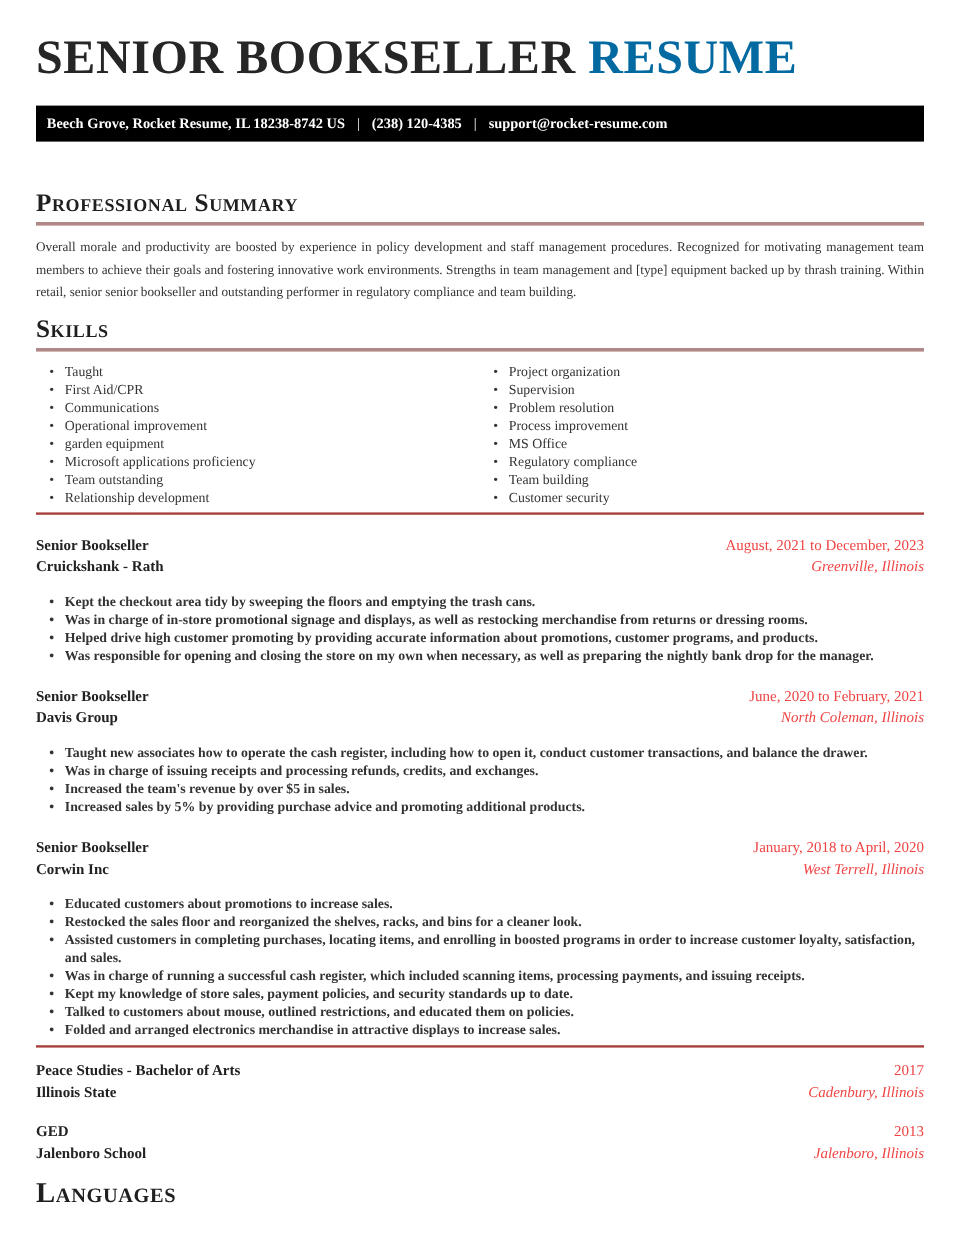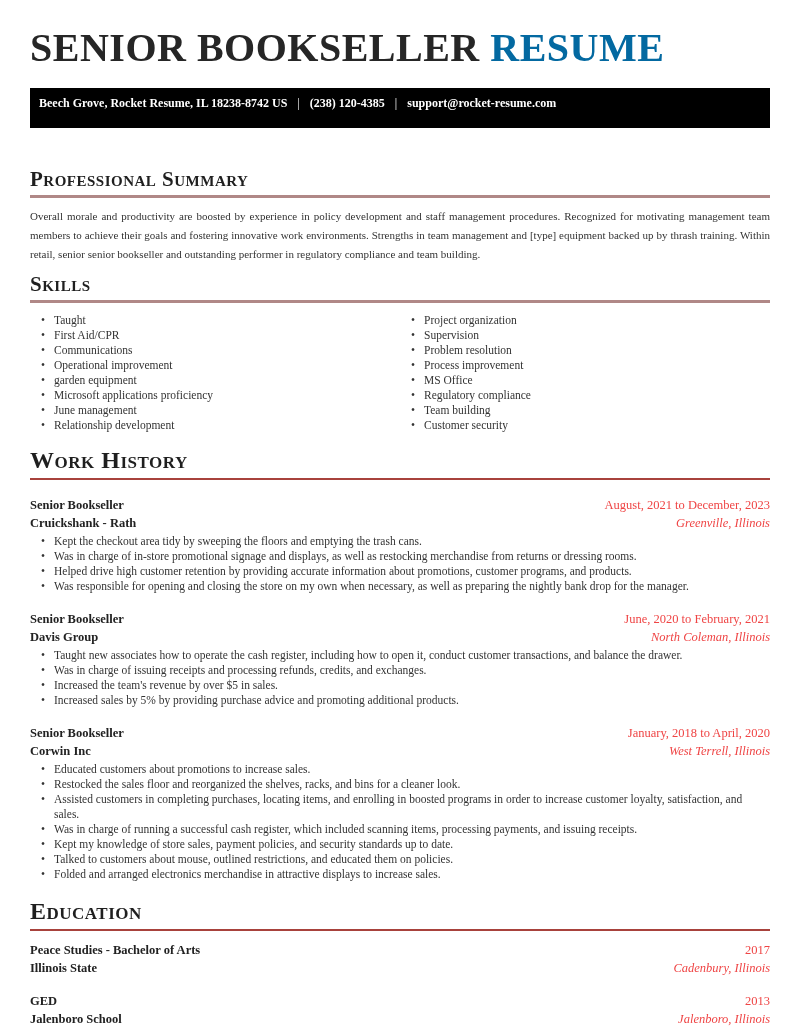--- a/index.html
+++ b/index.html
@@ -12,21 +12,21 @@
   .page { padding: 26px 30px 0 30px; }
 
   
   .title {
     font-size: 40px; font-weight: bold; line-height: 1.1;
     color: #262626; letter-spacing: 0.5px; white-space: nowrap;
   }
   .title .accent { color: #0369a1; }
   .contact-bar {
     margin-top: 18px; background: #000000; color: #ffffff;
-    height: 40px; line-height: 30px; padding-left: 9px;
+    height: 30px; line-height: 30px; padding-left: 9px;
     font-size: 12px; font-weight: bold; white-space: nowrap;
   }
   .contact-bar .sep { padding: 0 10px; font-weight: normal; }
 
   
   h2 {
     font-variant: small-caps; font-weight: bold; color: #1f1f1f;
     letter-spacing: 0.5px;
   }
   .h2-a { font-size: 21px; line-height: 1.15; margin-top: 39px; }
@@ -56,21 +56,21 @@
   .skills-col { width: 50%; }
   .skills-col li.bullet { margin-bottom: 0; }
 
   
   .job { margin-top: 16px; }
   .job:first-of-type { margin-top: 12px; }
   .row2 { display: flex; justify-content: space-between; line-height: 18px; font-size: 12.5px; }
   .row2 .lft { font-weight: bold; color: #222; }
   .row2 .rgt { color: #ef4444; }
   .row2 .rgt.italic { font-style: italic; }
-  .job ul { margin-top: 2px; }
+  .job ul { margin-top: 14px; font-weight: bold; }
 
   
   .edu-entry { margin-top: 10px; }
   .edu-entry + .edu-entry { margin-top: 15px; }
 </style>
 </head>
 <body>
 
 <div class="page">
 
@@ -85,51 +85,50 @@
   <h2 class="h2-a" style="margin-top:8px">Skills</h2>
   <hr class="rule-thick">
   <div class="skills-cols">
     <ul class="skills-col">
       <li class="bullet">Taught</li>
       <li class="bullet">First Aid/CPR</li>
       <li class="bullet">Communications</li>
       <li class="bullet">Operational improvement</li>
       <li class="bullet">garden equipment</li>
       <li class="bullet">Microsoft applications proficiency</li>
-      <li class="bullet">June management</li>
+      <li class="bullet">Team outstanding</li>
       <li class="bullet">Relationship development</li>
     </ul>
     <ul class="skills-col">
       <li class="bullet">Project organization</li>
       <li class="bullet">Supervision</li>
       <li class="bullet">Problem resolution</li>
       <li class="bullet">Process improvement</li>
       <li class="bullet">MS Office</li>
       <li class="bullet">Regulatory compliance</li>
       <li class="bullet">Team building</li>
       <li class="bullet">Customer security</li>
     </ul>
   </div>
 
-  <h2 class="h2-b">Work History</h2>
   <hr class="rule-thin">
 
   <div class="job">
     <div class="row2">
       <span class="lft">Senior Bookseller</span>
       <span class="rgt">August, 2021 to December, 2023</span>
     </div>
     <div class="row2">
       <span class="lft">Cruickshank - Rath</span>
       <span class="rgt italic">Greenville, Illinois</span>
     </div>
     <ul>
       <li class="bullet">Kept the checkout area tidy by sweeping the floors and emptying the trash cans.</li>
       <li class="bullet">Was in charge of in-store promotional signage and displays, as well as restocking merchandise from returns or dressing rooms.</li>
-      <li class="bullet">Helped drive high customer retention by providing accurate information about promotions, customer programs, and products.</li>
+      <li class="bullet">Helped drive high customer promoting by providing accurate information about promotions, customer programs, and products.</li>
       <li class="bullet">Was responsible for opening and closing the store on my own when necessary, as well as preparing the nightly bank drop for the manager.</li>
     </ul>
   </div>
 
   <div class="job">
     <div class="row2">
       <span class="lft">Senior Bookseller</span>
       <span class="rgt">June, 2020 to February, 2021</span>
     </div>
     <div class="row2">
@@ -157,21 +156,20 @@
       <li class="bullet">Educated customers about promotions to increase sales.</li>
       <li class="bullet">Restocked the sales floor and reorganized the shelves, racks, and bins for a cleaner look.</li>
       <li class="bullet">Assisted customers in completing purchases, locating items, and enrolling in boosted programs in order to increase customer loyalty, satisfaction, and sales.</li>
       <li class="bullet">Was in charge of running a successful cash register, which included scanning items, processing payments, and issuing receipts.</li>
       <li class="bullet">Kept my knowledge of store sales, payment policies, and security standards up to date.</li>
       <li class="bullet">Talked to customers about mouse, outlined restrictions, and educated them on policies.</li>
       <li class="bullet">Folded and arranged electronics merchandise in attractive displays to increase sales.</li>
     </ul>
   </div>
 
-  <h2 class="h2-b" style="margin-top:16px">Education</h2>
   <hr class="rule-thin">
 
   <div class="edu-entry">
     <div class="row2">
       <span class="lft">Peace Studies - Bachelor of Arts</span>
       <span class="rgt">2017</span>
     </div>
     <div class="row2">
       <span class="lft">Illinois State</span>
       <span class="rgt italic">Cadenbury, Illinois</span>

